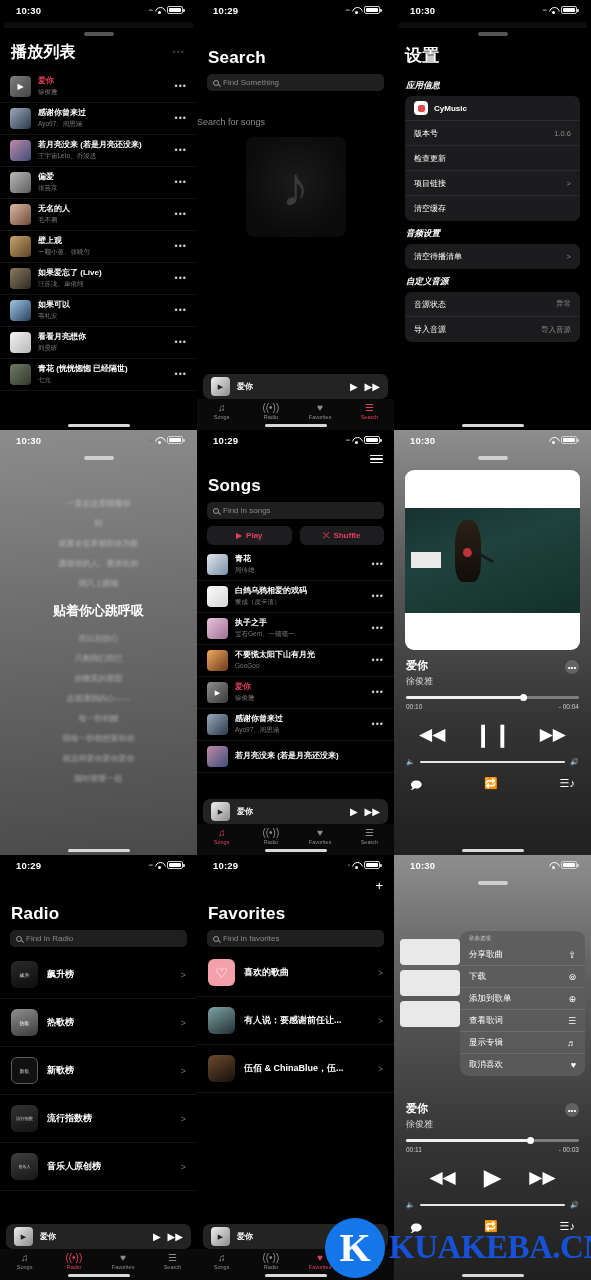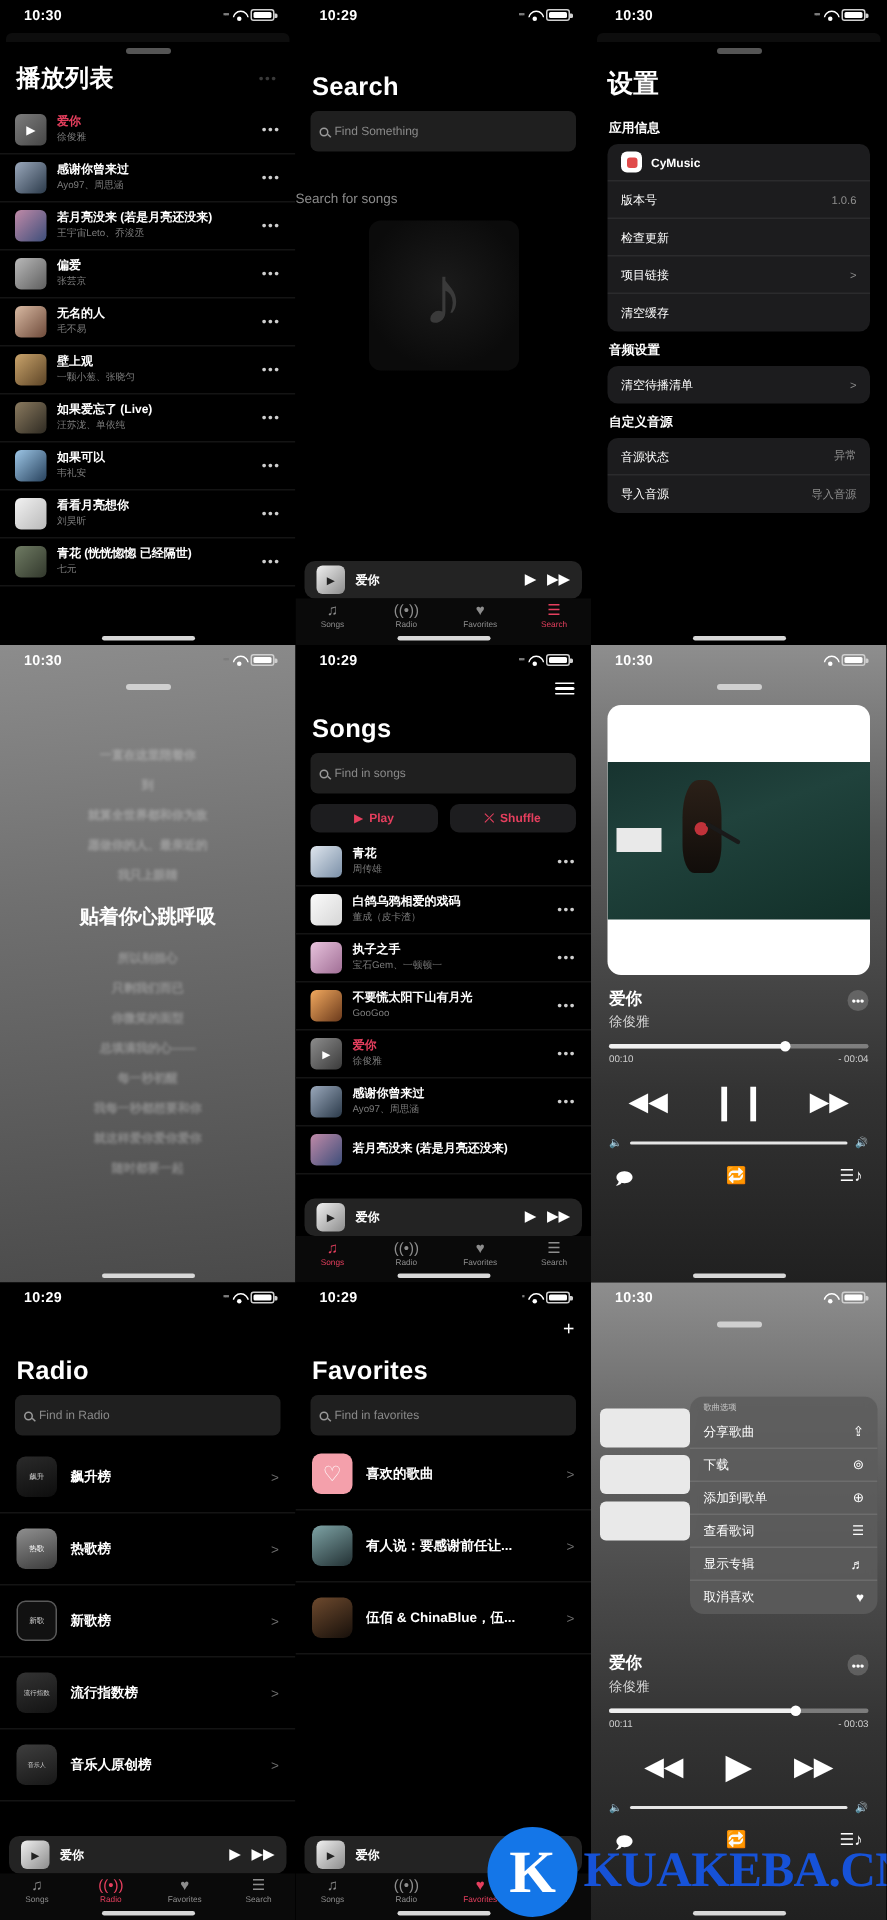--- a/index.html
+++ b/index.html
@@ -48,21 +48,21 @@
   .batt::after{content:"";position:absolute;right:-2.5px;top:2px;width:1.5px;height:3px;background:#cfcfcf;border-radius:0 1px 1px 0;}
 
   .grabber { width: 30px; height: 4px; border-radius: 2px; background:#555; margin: 4px auto 0; }
   .grabber.light { background:#cfcfcf; }
 
   
   .page-title { font-size: 17px; font-weight: bold; padding: 6px 11px 6px; letter-spacing:.2px;}
   .page-title.cn { font-size: 16px; }
 
   .searchbar {
-    margin: 0 10px; height: 27px; background:#1f1f1f; border-radius:5px;
+    margin: 0 10px; height: 17px; background:#1f1f1f; border-radius:5px;
     display:flex; align-items:center; gap:4px; padding:0 6px;
     font-size:8px; color:#8a8a8a;
   }
   .mag { width:6px;height:6px;border:1px solid #9a9a9a;border-radius:50%;position:relative;display:inline-block;flex:none;}
   .mag::after{content:"";position:absolute;right:-2.5px;bottom:-1.5px;width:3px;height:1px;background:#9a9a9a;transform:rotate(45deg);}
 
   .song-list { padding: 2px 0 0; }
   .song-row {
     display:flex; align-items:center; gap:7px;
     padding: 4px 10px 4px 10px;
@@ -97,21 +97,21 @@
   .homebar { position:absolute; left:50%; transform:translateX(-50%); bottom:3px; width:62px;height:3px;border-radius:2px;background:#d8d8d8;}
 
   
   .search-empty { text-align:left; color:#8b8b8b; font-size:9px; margin-top:26px;}
   .note-box { width:100px;height:100px;margin:10px auto 0;border-radius:8px;
     background:radial-gradient(circle at 50% 45%, #1b1b1b 0%, #0b0b0b 72%);
     display:flex;align-items:center;justify-content:center;}
   .note-glyph{ font-size:56px; color:#3a3a3a; line-height:1;}
 
   
-  .set-head { font-size:8.5px; color:#fff; font-weight:bold; margin:7px 12px 4px;}
+  .set-head { font-size:8.5px; color:#fff; font-weight:bold; margin:7px 12px 4px;font-style:italic;}
   .card { margin:0 11px; background:#1c1c1e; border-radius:7px; overflow:hidden;}
   .crow { display:flex; align-items:center; justify-content:space-between;
     padding:0 9px; height:25px; font-size:8px; border-bottom:1px solid #2b2b2d;}
   .crow:last-child{border-bottom:none;}
   .crow .val { color:#8d8d8d; font-size:7.5px;}
   .app-ico { width:14px;height:14px;border-radius:4px;background:#fff;
      display:flex;align-items:center;justify-content:center;margin-right:6px; flex:none;}
   .app-ico i{ width:7px;height:7px;border-radius:2px;background:#e04a4a;display:block;}
   .crow .lbl { display:flex;align-items:center;font-weight:bold; }
 

